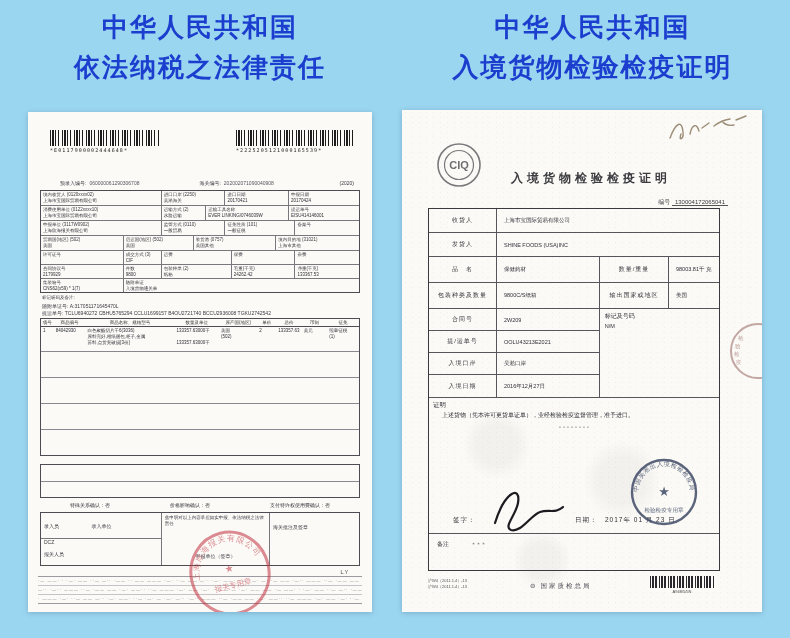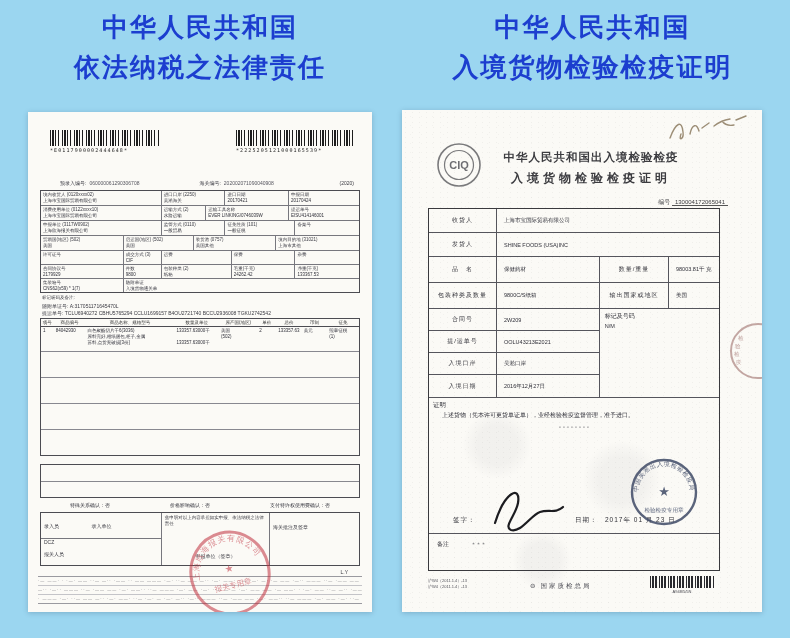--- a/index.html
+++ b/index.html
@@ -371,21 +371,20 @@
       <path d="M72 8 l10 -4"></path>
     </g>
   </svg>
 
   <svg class="abs" style="left:34px;top:32px" width="46" height="46" viewBox="0 0 46 46">
     <circle cx="23" cy="23" r="21" fill="none" stroke="#5a5a5e" stroke-width="1.6" opacity="0.8"></circle>
     <circle cx="23" cy="23" r="14.5" fill="none" stroke="#5a5a5e" stroke-width="1.2" opacity="0.8"></circle>
     <text x="23" y="27" text-anchor="middle" font-size="11" font-weight="bold" fill="#55555a" opacity="0.85">CIQ</text>
   </svg>
 
-  <div class="ctitle1">中华人民共和国出入境检验检疫</div>
   <div class="ctitle2">入境货物检验检疫证明</div>
 
   <div class="serial">
     <span>编号</span>
     <u>130004172065041</u>
   </div>
 
   <div class="ctable">
     <div class="cr" style="height:24px">
       <div class="cl" style="width:68px">收货人</div>

